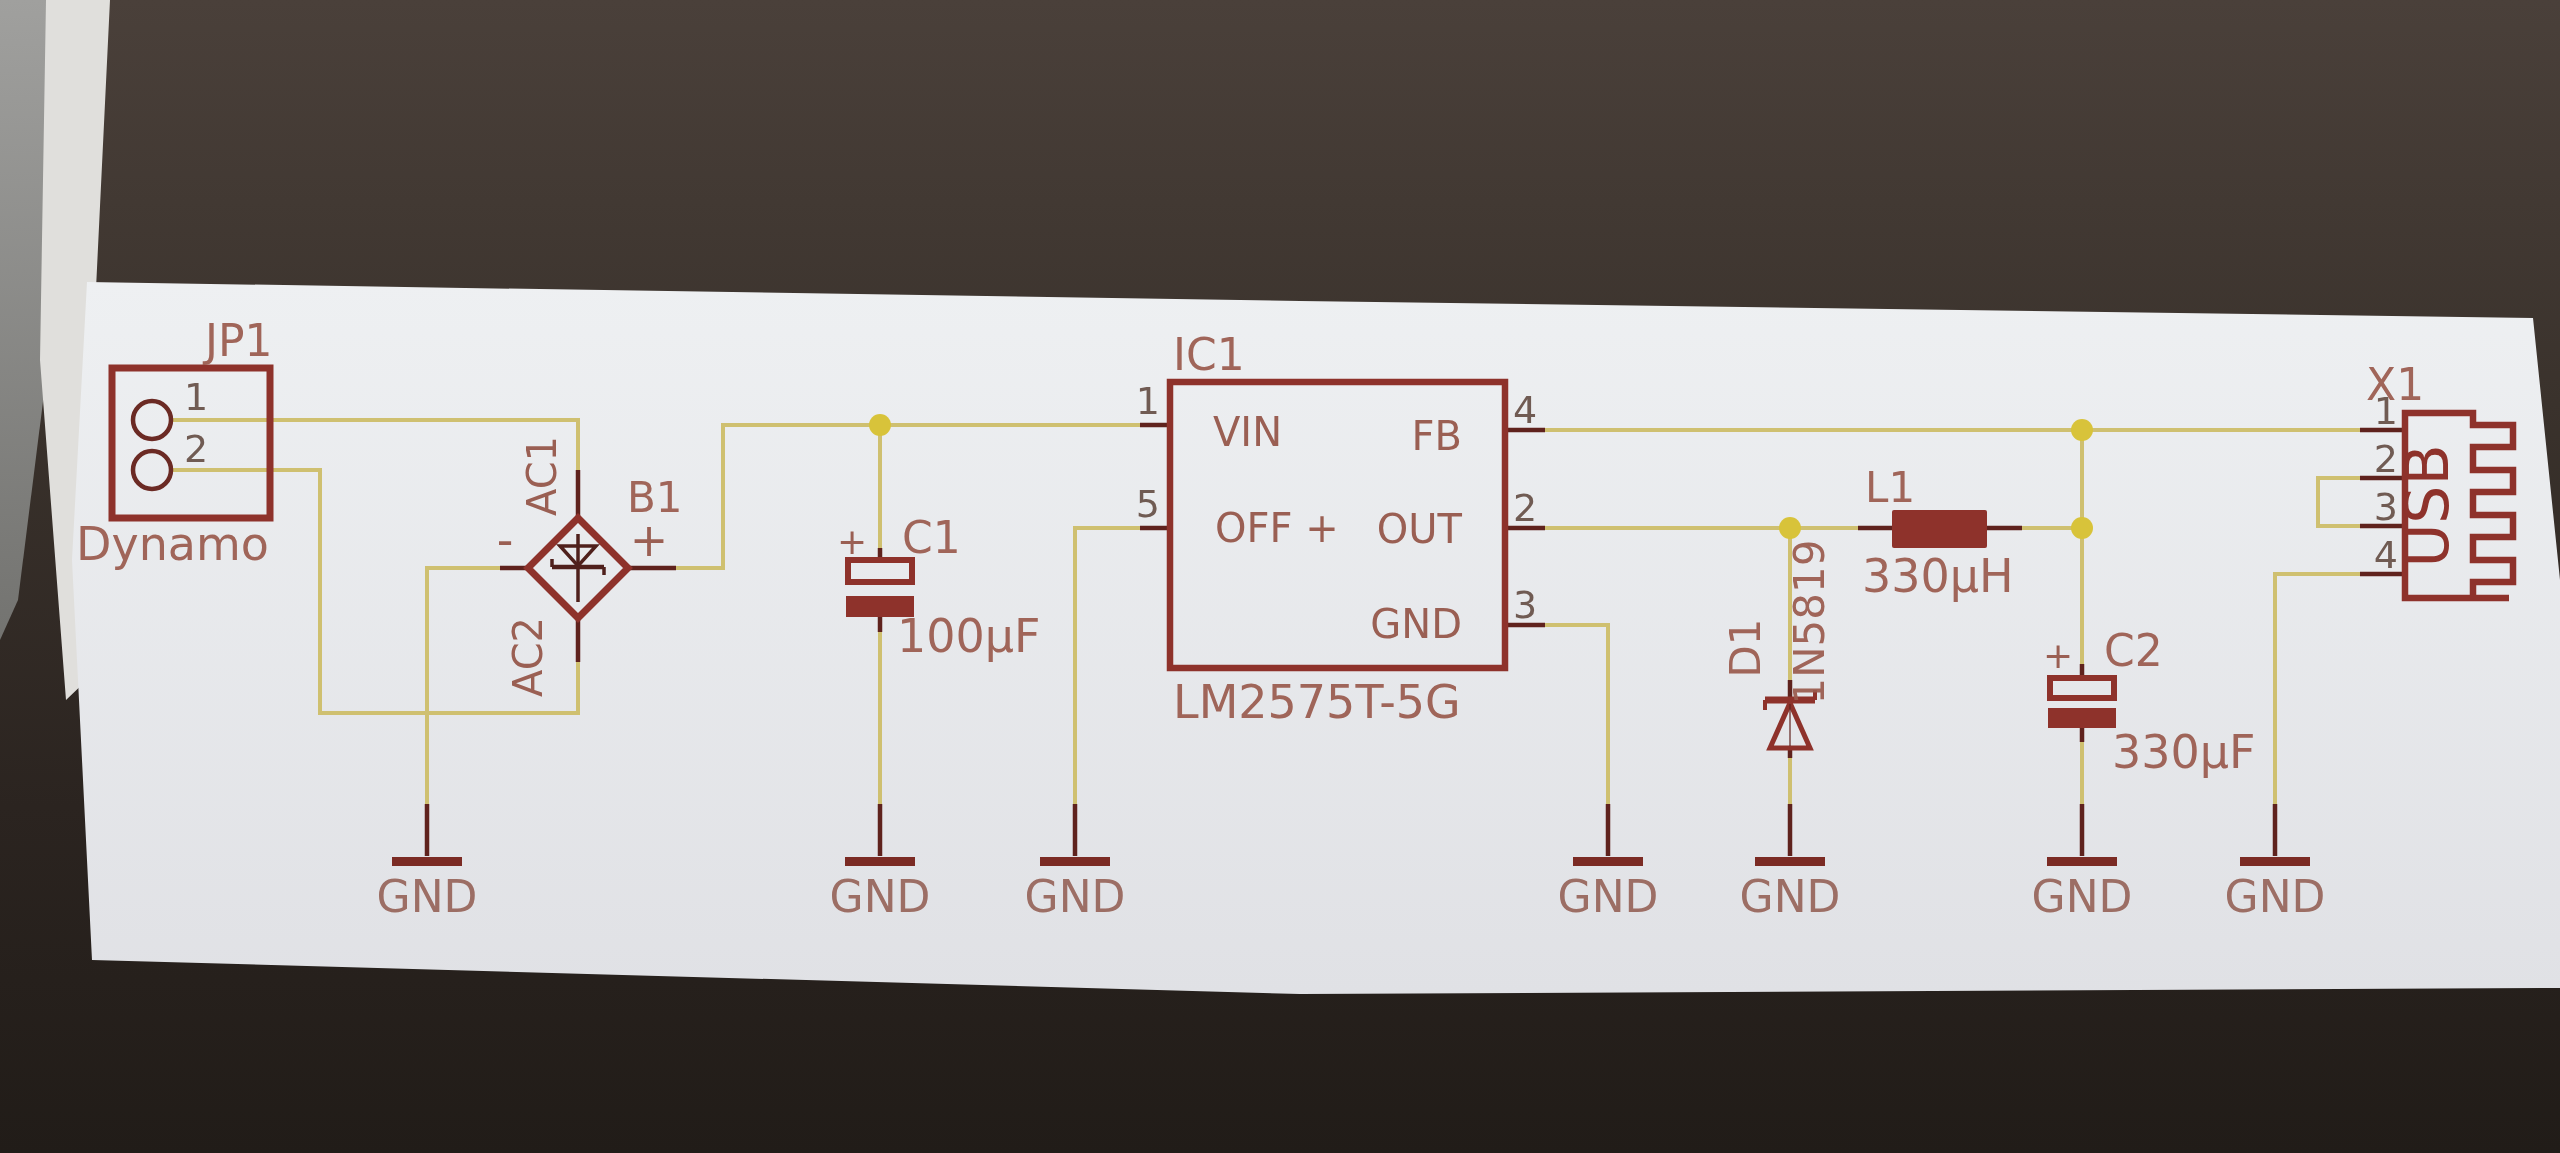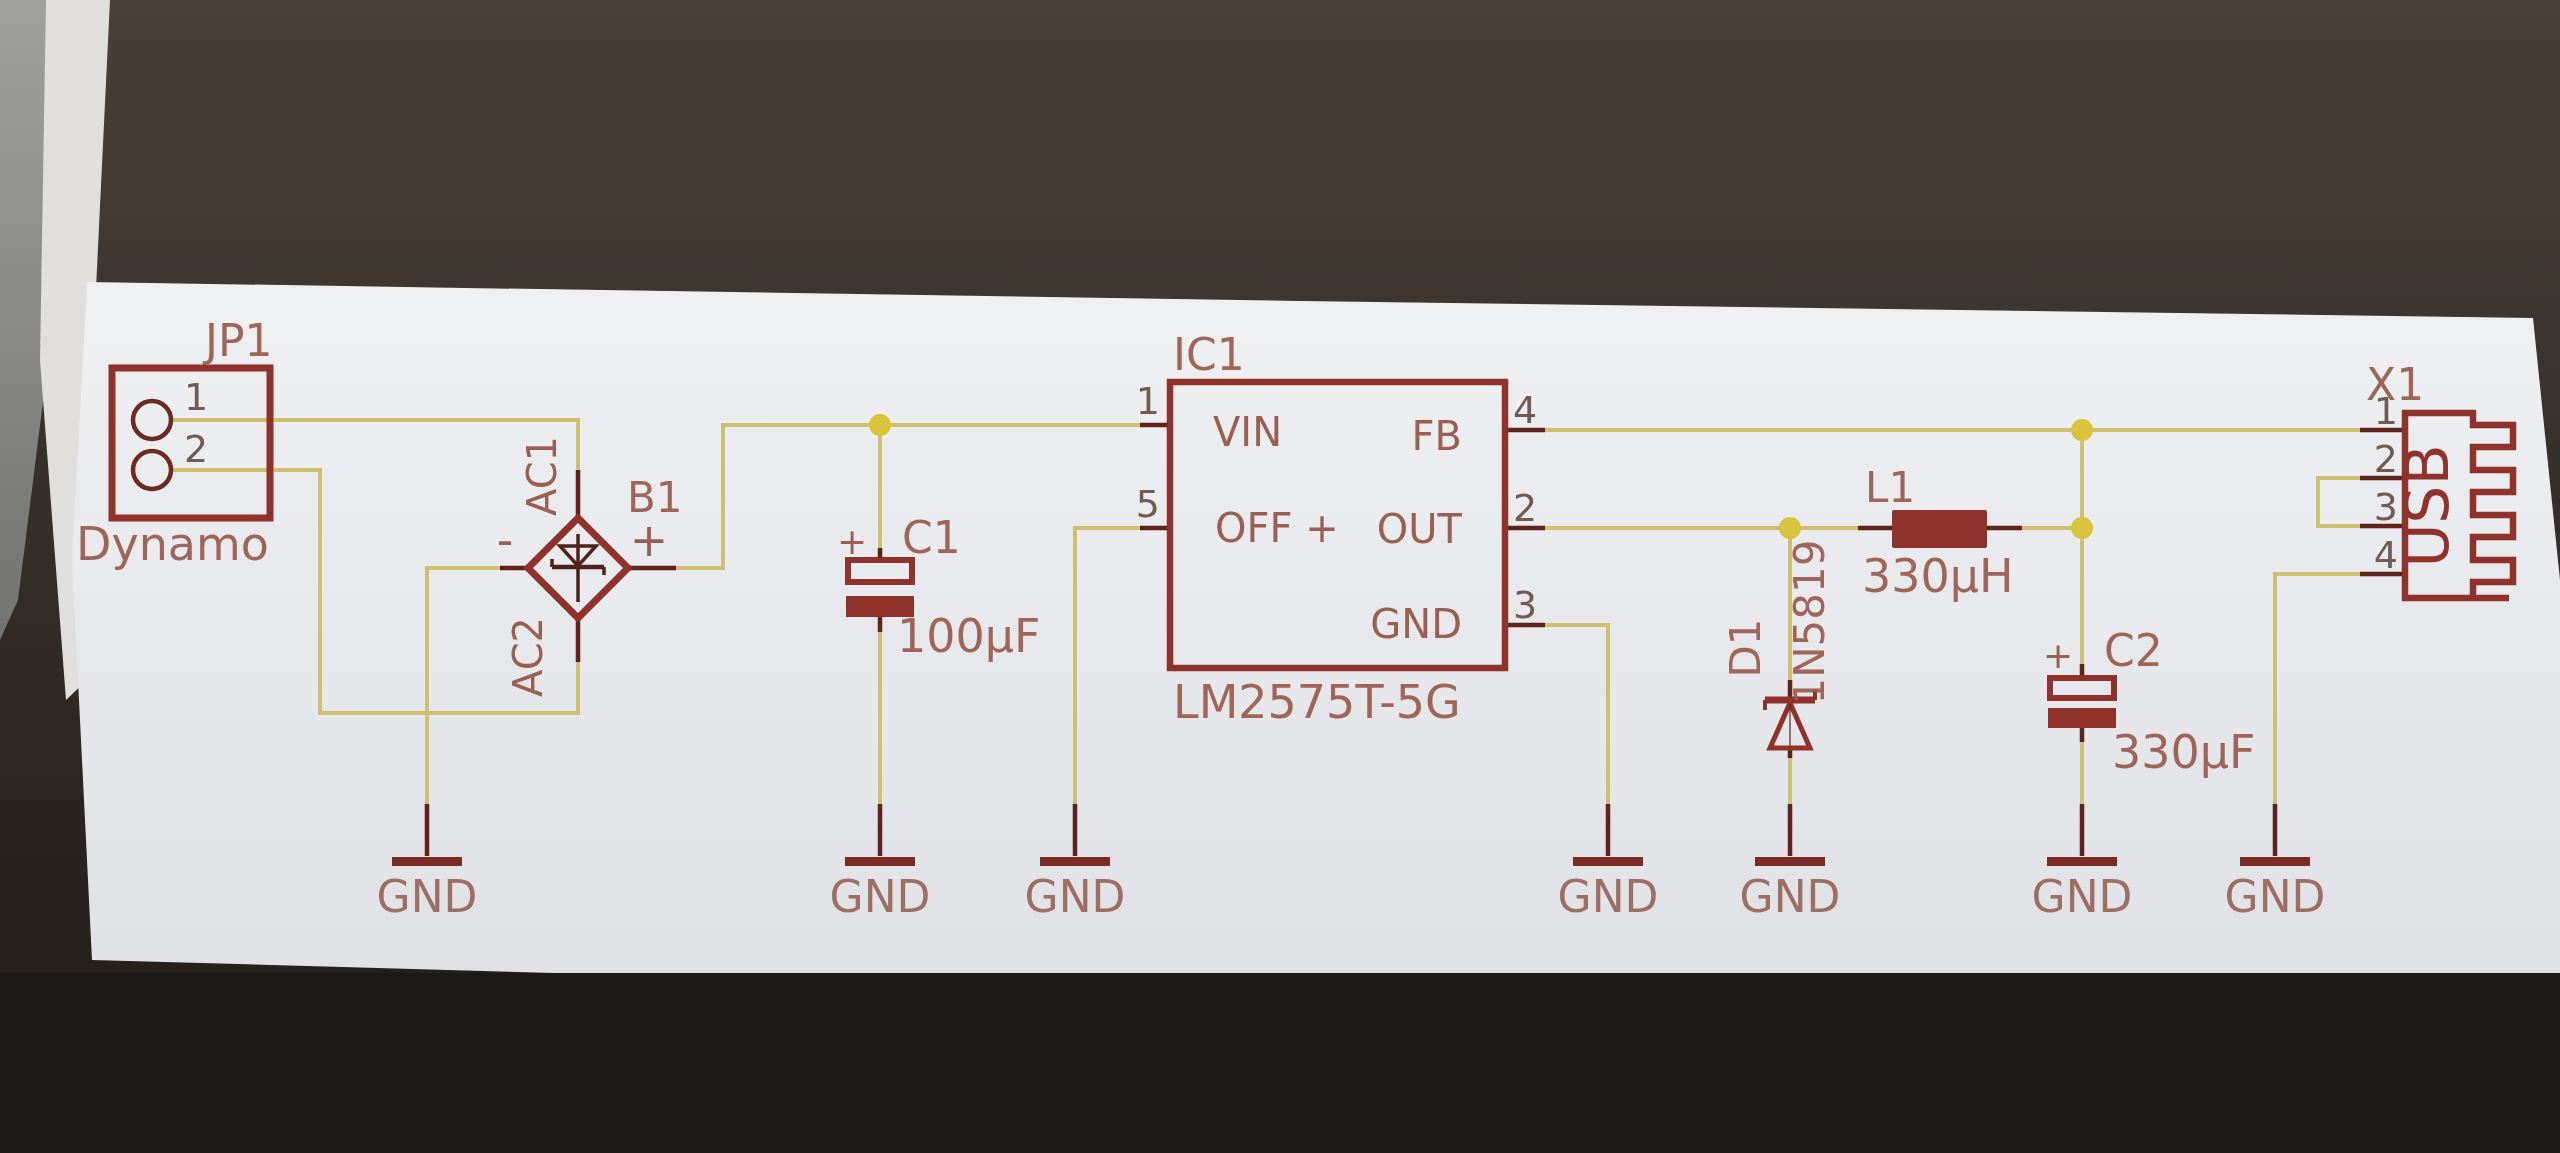--- a/index.html
+++ b/index.html
@@ -1,16 +1,16 @@
 <!DOCTYPE html>
 <html><head>
 <meta charset="utf-8">
 <style>
   html,body{margin:0;padding:0;background:#1d1916;}
-  .scene{position:relative;width:2560px;height:973px;overflow:hidden;}
+  .scene{position:relative;width:2560px;height:1153px;overflow:hidden;}
   svg{display:block;width:2560px;height:1153px;}
   text{font-family:"DejaVu Sans",sans-serif;}
   .ref{fill:#9a5a4d;opacity:.92;}
   .val{fill:#9a5a4d;opacity:.92;}
   .pinname{fill:#96584b;opacity:.95;}
   .pinnum{fill:#6a544b;opacity:.95;}
   .gndtxt{fill:#97655a;opacity:.92;}
   .wire{stroke:#cfc070;stroke-width:4;fill:none;}
   .stub{stroke:#5f221d;stroke-width:4.5;fill:none;}
   .comp{stroke:#8e322b;fill:none;}

